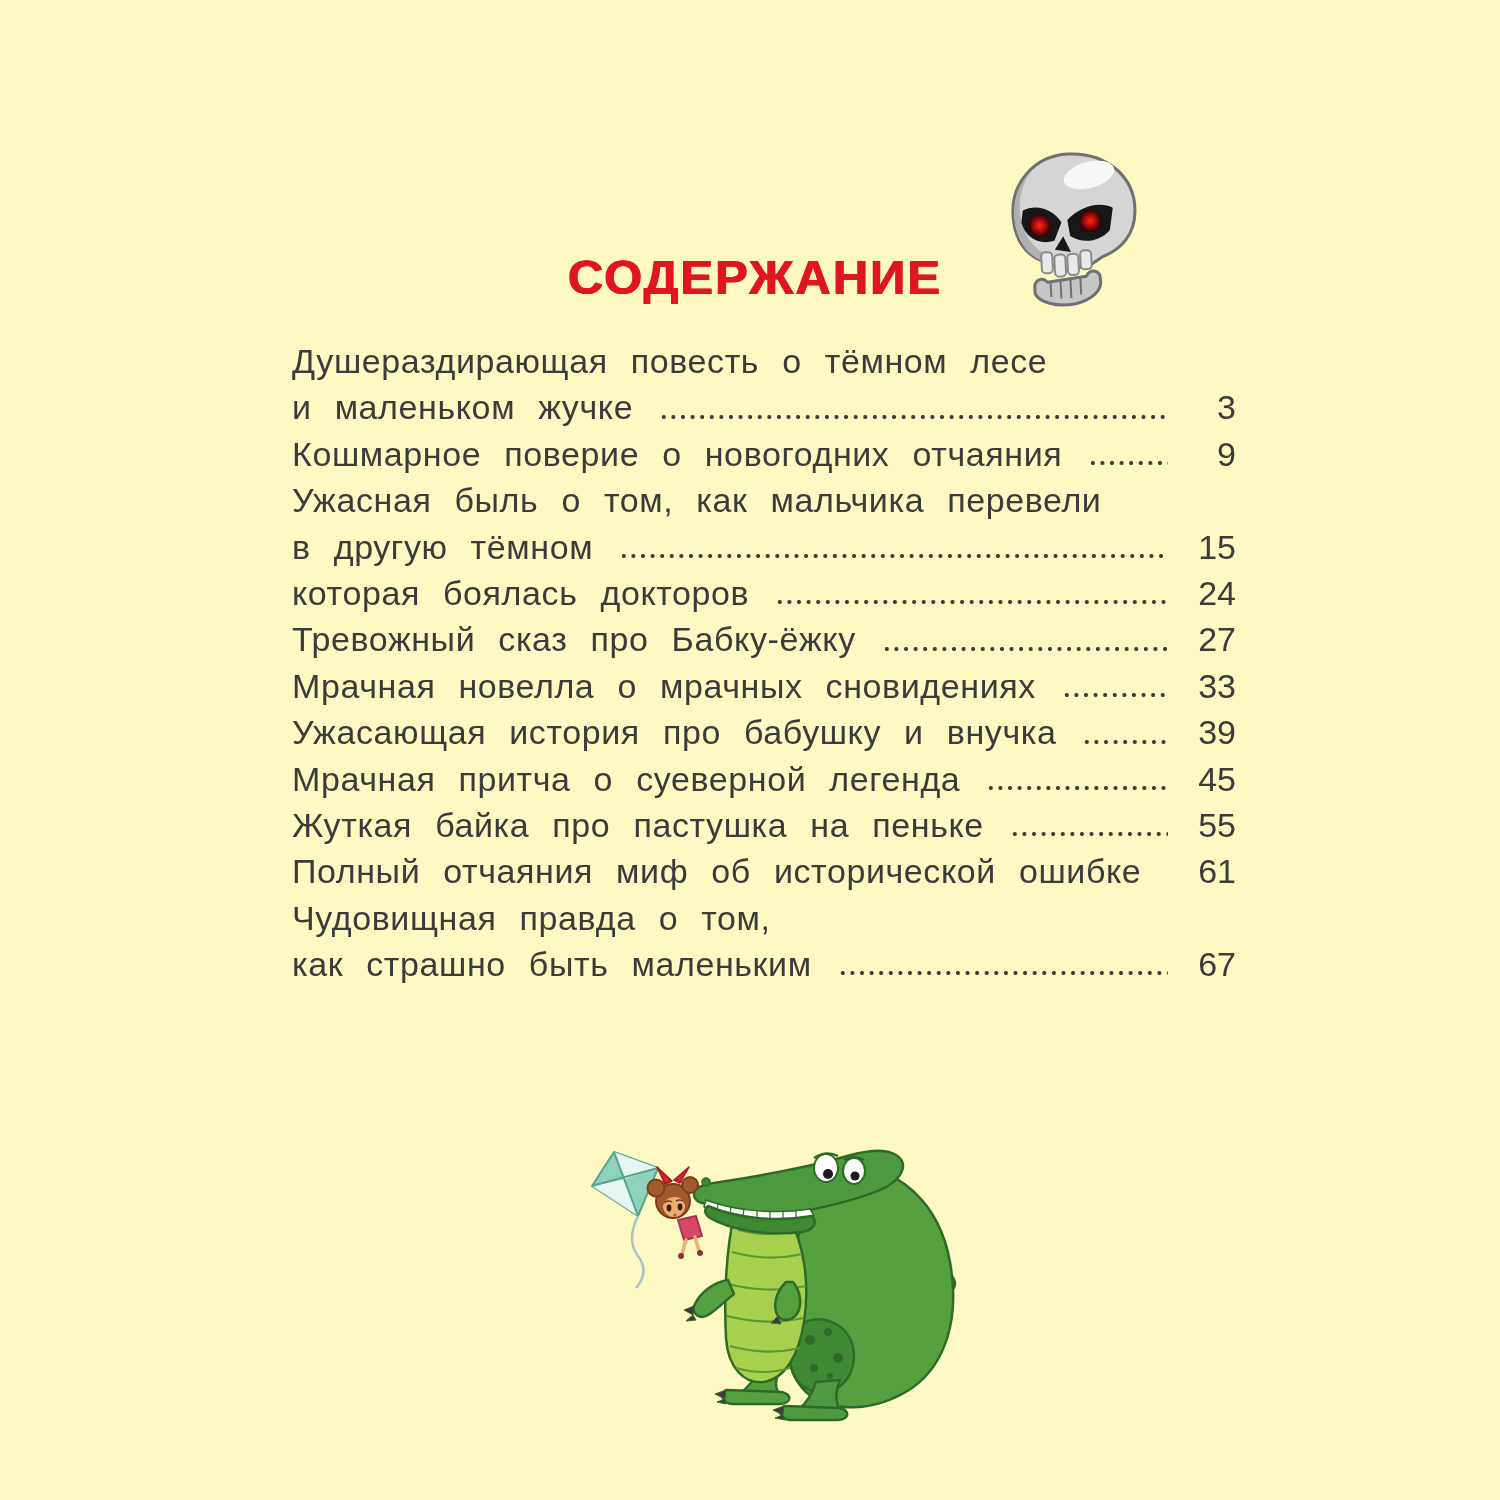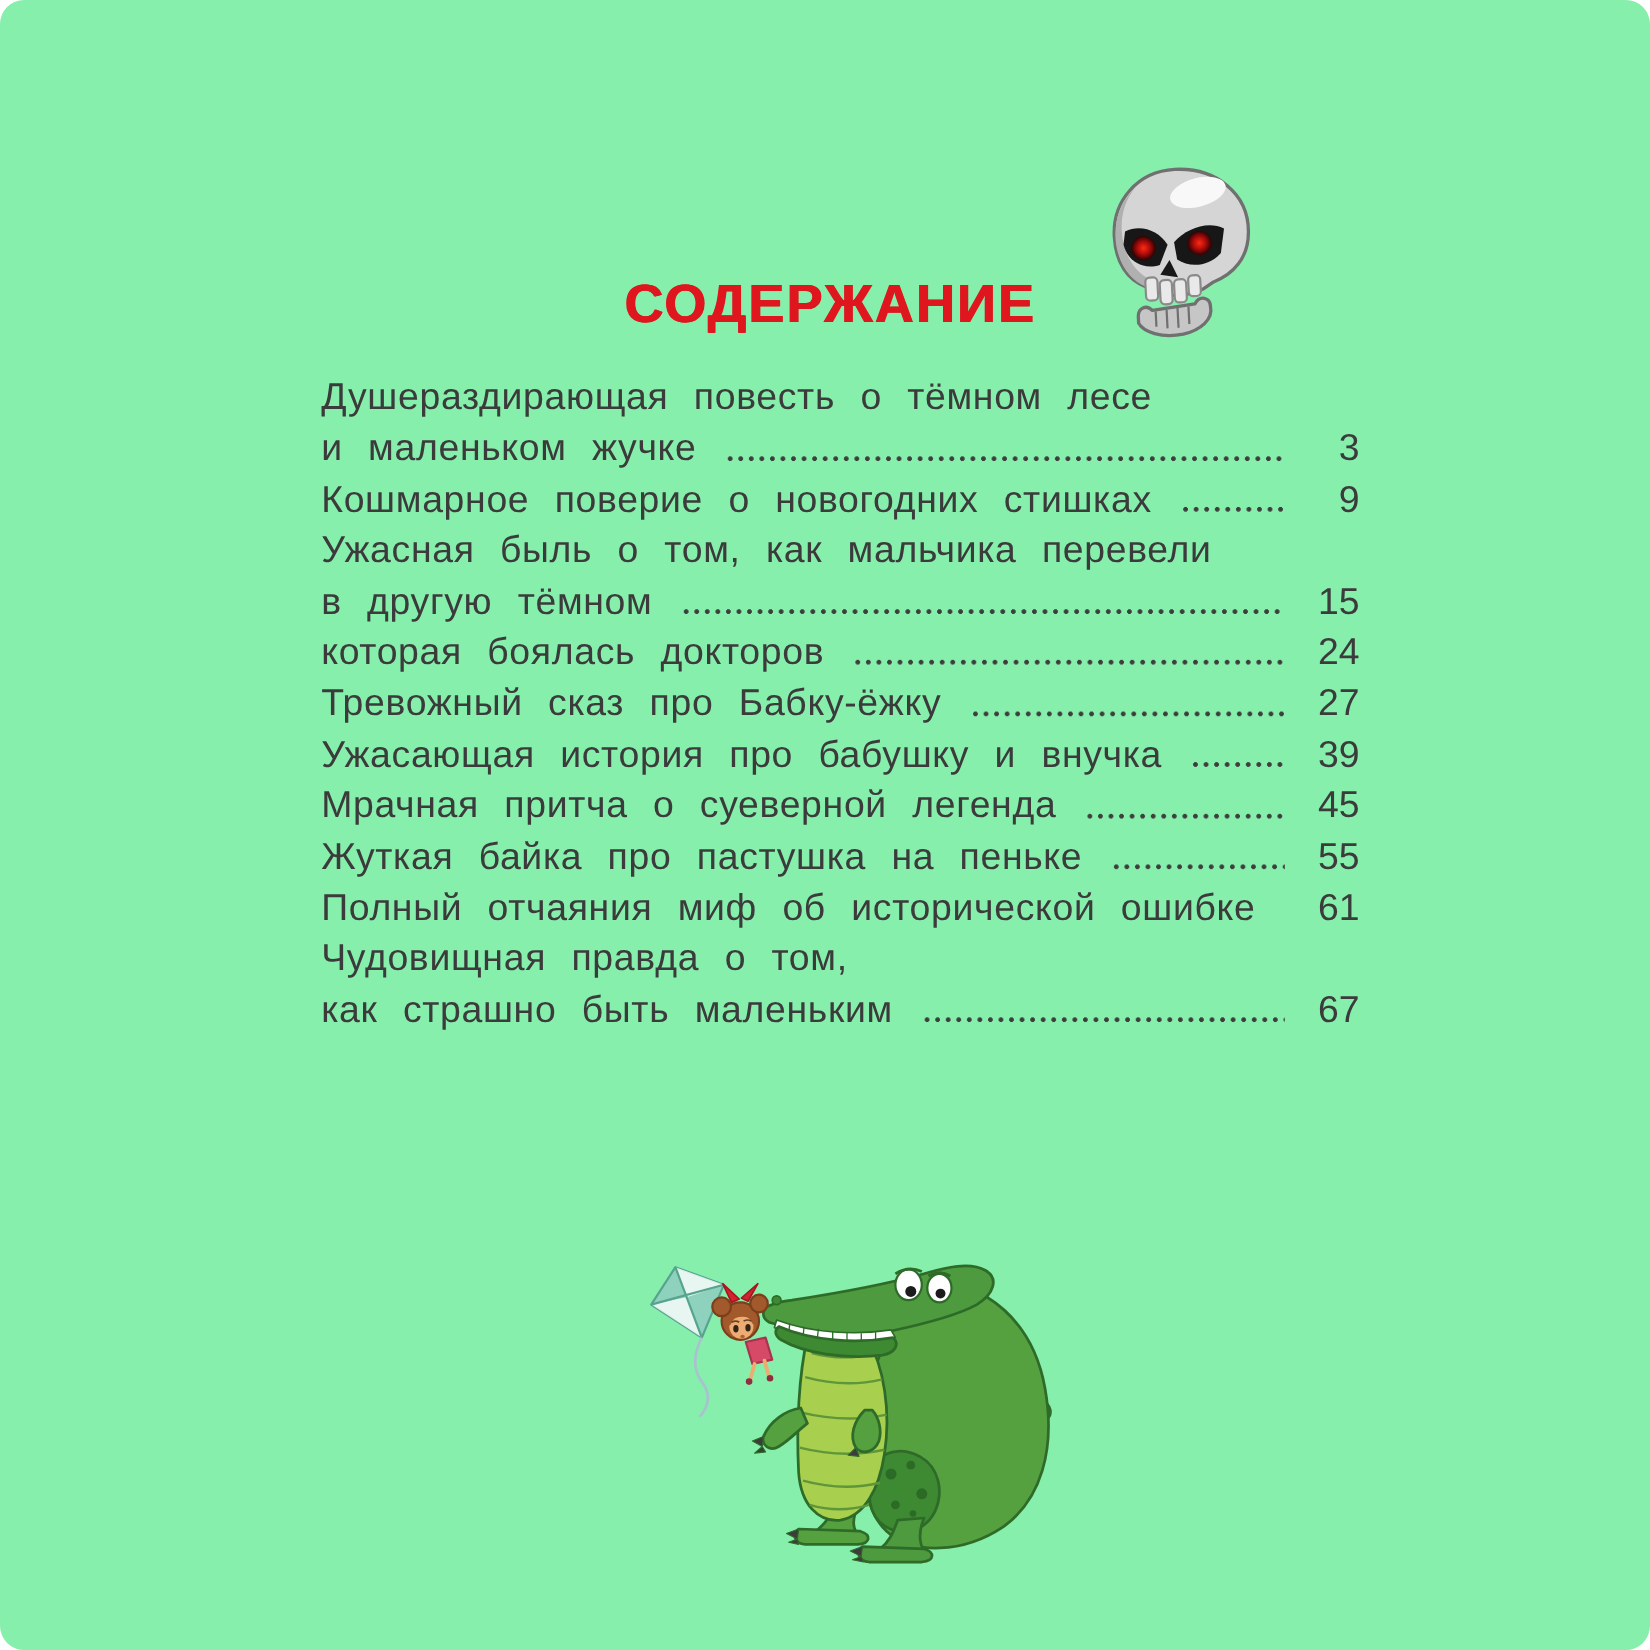--- a/index.html
+++ b/index.html
@@ -1,21 +1,21 @@
 <!DOCTYPE html>
 <html><head>
 <meta charset="utf-8">
 <style>
   html,body{margin:0;padding:0;}
   body{
     width:1500px;height:1500px;background:#ffffff;
     font-family:"Liberation Sans","DejaVu Sans",sans-serif;
     position:relative;overflow:hidden;
   }
-  .page{position:absolute;inset:0;background:#86efac;border-radius:22px;}
+  .page{position:absolute;inset:0;background:#fef9c3;}
 
   
   .title{
     position:absolute;left:430px;top:216px;width:650px;
     text-align:center;
     font-size:49px;font-weight:bold;letter-spacing:2px;
     color:#e0161f;
     text-shadow:0.6px 0 0 #e0161f, -0.6px 0 0 #e0161f; 
   }
 
@@ -95,41 +95,46 @@
   <div class="toc" id="toc">
       <div class="toc-line">
         <span class="entry-text">Душераздирающая повесть о тёмном лесе</span>
       </div>
       <div class="toc-line">
         <span class="entry-text">и маленьком жучке</span>
         <span class="dots"></span>
         <span class="pageno">3</span>
       </div>
       <div class="toc-line">
-        <span class="entry-text">Кошмарное поверие о новогодних стишках</span>
+        <span class="entry-text">Кошмарное поверие о новогодних отчаяния</span>
         <span class="dots"></span>
         <span class="pageno">9</span>
       </div>
       <div class="toc-line">
         <span class="entry-text">Ужасная быль о том, как мальчика перевели</span>
       </div>
       <div class="toc-line">
         <span class="entry-text">в другую тёмном</span>
         <span class="dots"></span>
         <span class="pageno">15</span>
       </div>
       <div class="toc-line">
         <span class="entry-text">которая боялась докторов</span>
         <span class="dots"></span>
         <span class="pageno">24</span>
       </div>
       <div class="toc-line">
         <span class="entry-text">Тревожный сказ про Бабку-ёжку</span>
         <span class="dots"></span>
         <span class="pageno">27</span>
+      </div>
+      <div class="toc-line">
+        <span class="entry-text">Мрачная новелла о мрачных сновидениях</span>
+        <span class="dots"></span>
+        <span class="pageno">33</span>
       </div>
       <div class="toc-line">
         <span class="entry-text">Ужасающая история про бабушку и внучка</span>
         <span class="dots"></span>
         <span class="pageno">39</span>
       </div>
       <div class="toc-line">
         <span class="entry-text">Мрачная притча о суеверной легенда</span>
         <span class="dots"></span>
         <span class="pageno">45</span>

